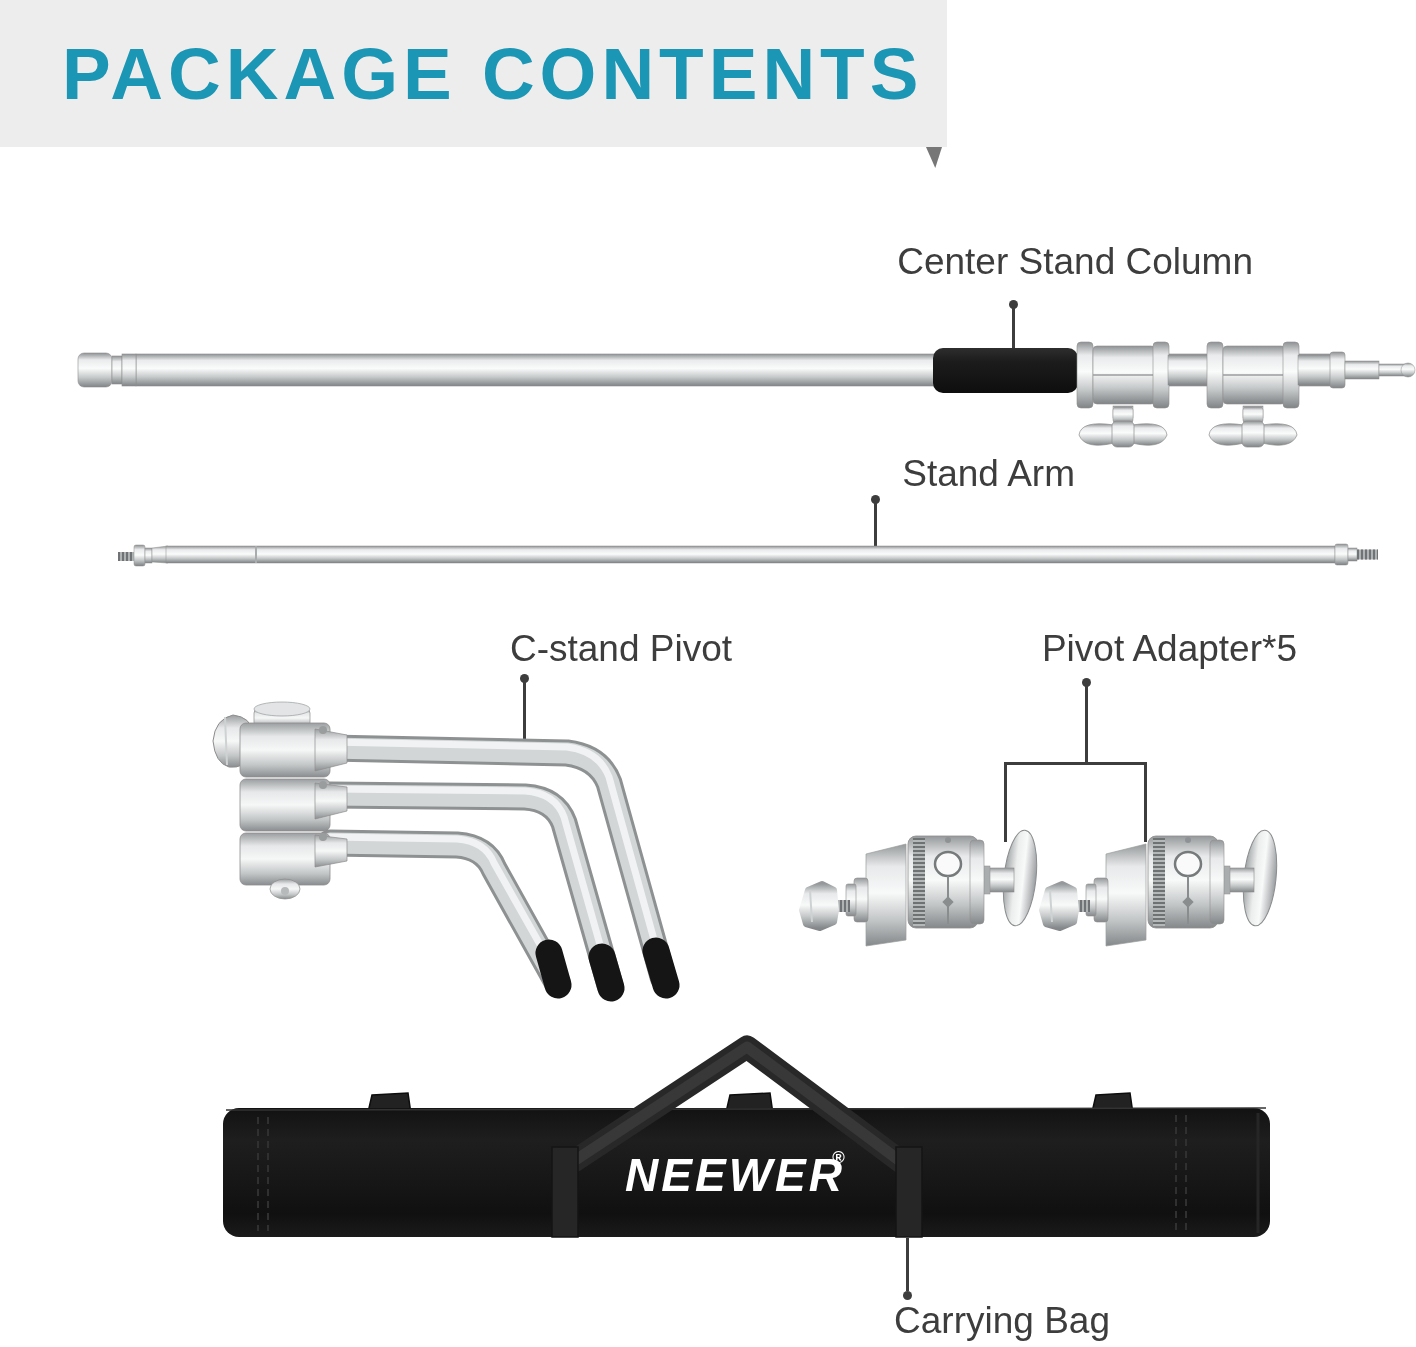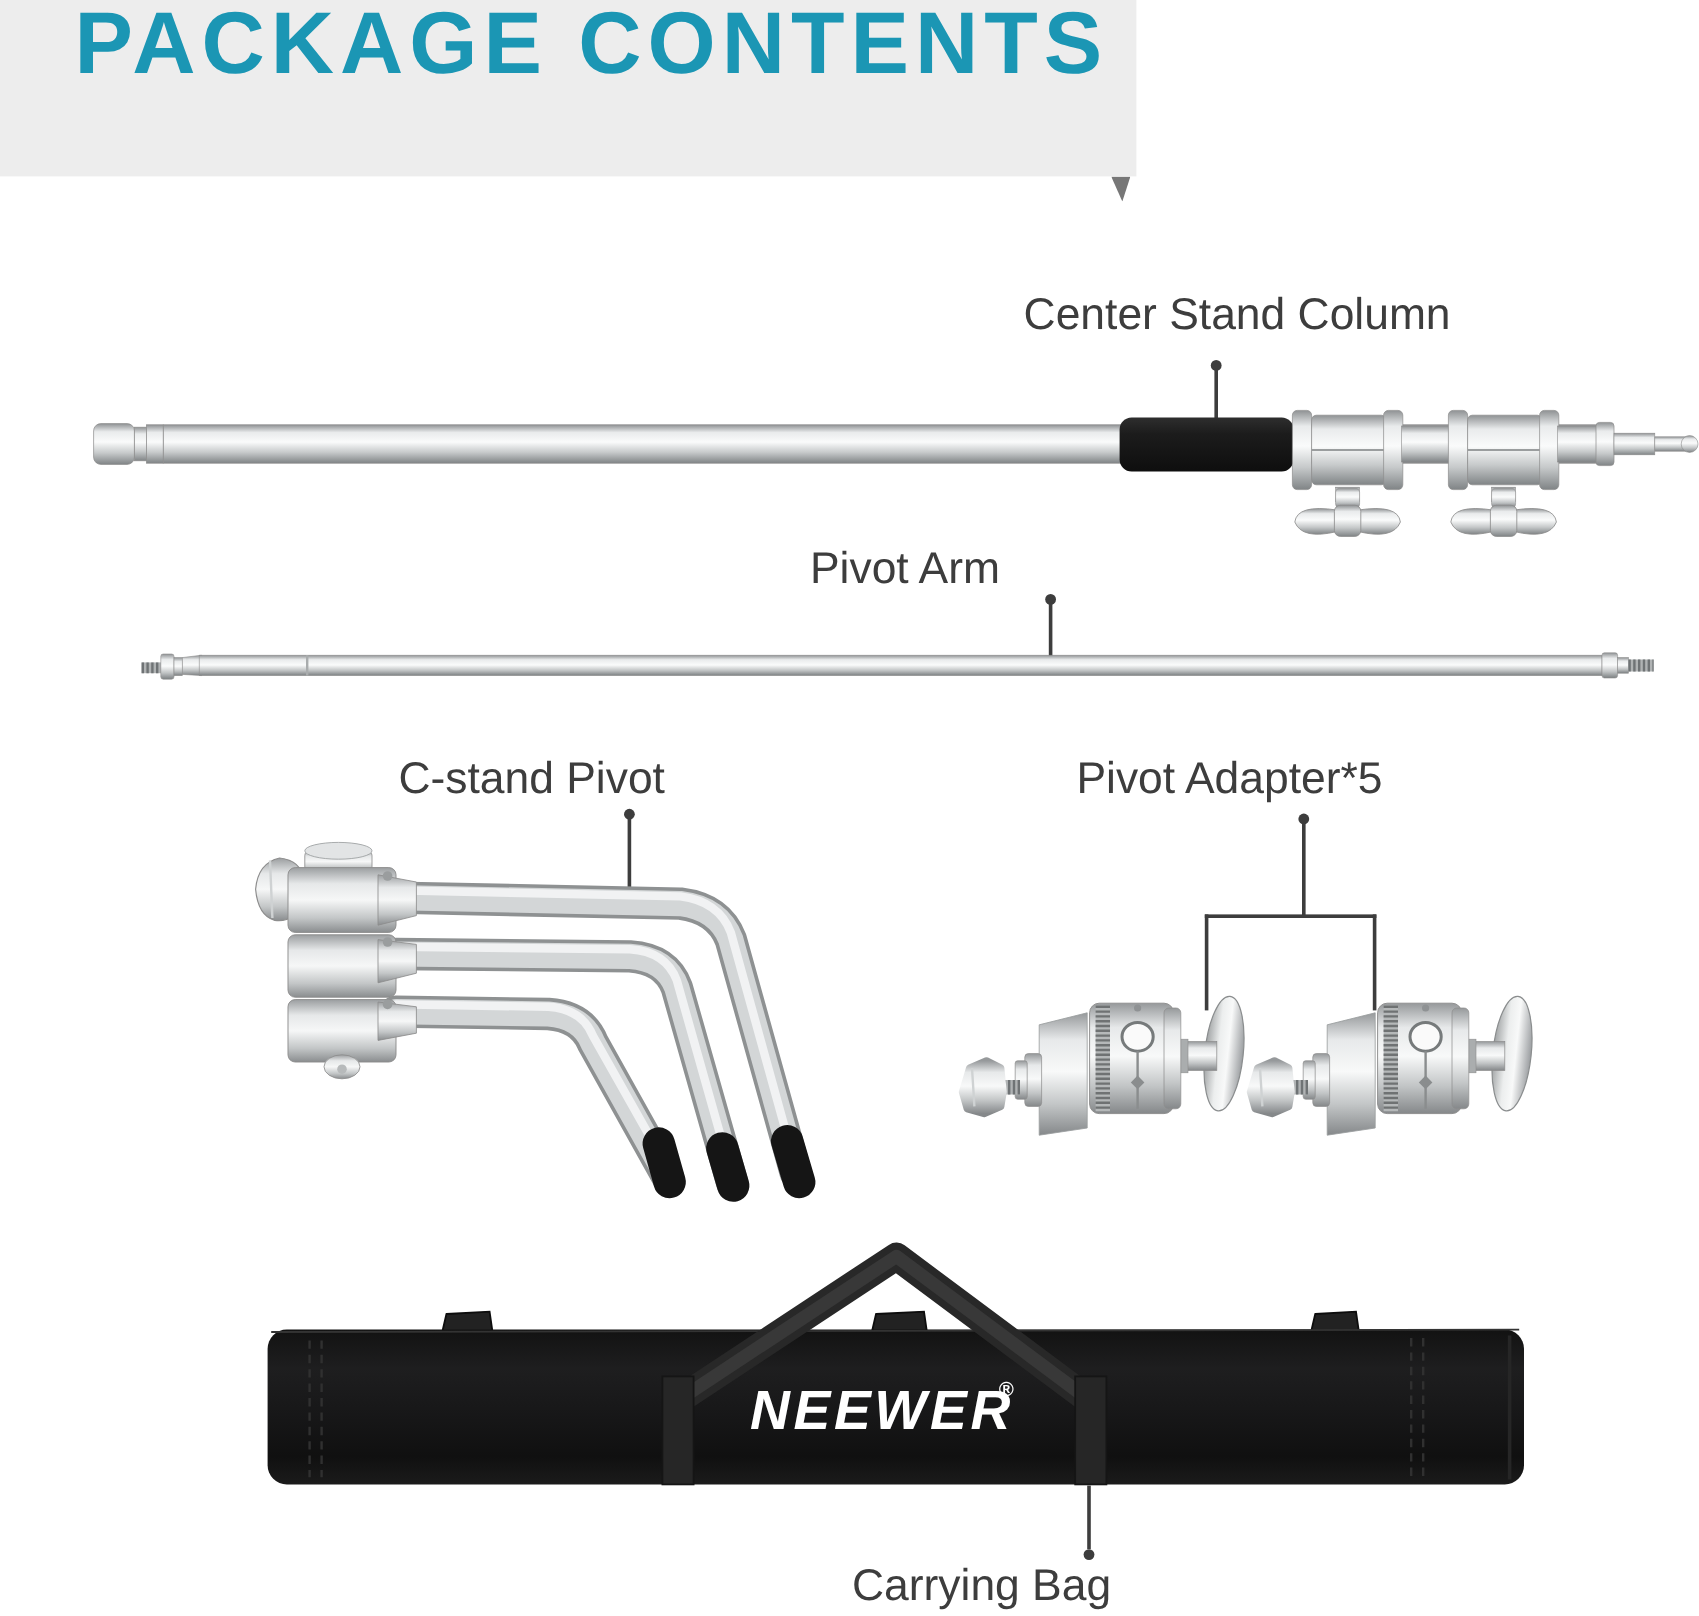--- a/index.html
+++ b/index.html
@@ -3,33 +3,33 @@
 <meta charset="utf-8">
 <style>
   html,body{margin:0;padding:0;}
   body{
     width:1416px;height:1347px;position:relative;background:#ffffff;
     font-family:"Liberation Sans", sans-serif;overflow:hidden;
   }
   
   .banner{
     position:absolute;left:0;top:0;width:947px;height:147px;
-    background:#ededed;display:flex;
+    background:#ededed;display:flex;align-items:center;
   }
   .banner h1{
     margin:0 0 0 62px;font-size:73px;font-weight:700;letter-spacing:5px;
     color:#1b96b4;line-height:1;white-space:nowrap;
   }
   .banner-tail{
     position:absolute;left:926px;top:147px;width:16px;height:21px;
     background:#777777;clip-path:polygon(0 0,100% 0,58% 100%);
   }
   
   .part-label{
-    position:absolute;width:400px;text-align:left;
+    position:absolute;width:400px;text-align:right;
     font-size:37px;font-weight:300;color:#3d3d3d;line-height:37px;
     white-space:nowrap;
   }
   .callout-dot{
     position:absolute;width:9px;height:9px;border-radius:50%;background:#3d3d3d;
   }
   .callout-line{
     position:absolute;width:3px;background:#3d3d3d;
   }
   .callout-hline{
@@ -107,21 +107,21 @@
   <g>
     <rect x="1223" y="25" width="38" height="30" fill="url(#mvC)" stroke="#8d8d8d" stroke-width="0.5"></rect>
     <rect x="1255" y="22" width="15" height="36" rx="3" fill="url(#mvC)" stroke="#8d8d8d" stroke-width="0.6"></rect>
     <rect x="1270" y="31" width="34" height="18" fill="url(#mvC)" stroke="#8d8d8d" stroke-width="0.5"></rect>
     <rect x="1304" y="34" width="26" height="12" fill="url(#mvC)" stroke="#8d8d8d" stroke-width="0.5"></rect>
     <circle cx="1333" cy="40" r="7" fill="url(#mvC)" stroke="#8d8d8d" stroke-width="0.5"></circle>
   </g>
 </svg>
 </div>
 
-<div class="part-label" style="left:675px;top:455px;">Pivot Arm</div>
+<div class="part-label" style="left:675px;top:455px;">Stand Arm</div>
 <div class="callout-dot" style="left:871px;top:495px;"></div>
 <div class="callout-line" style="left:874px;top:502px;height:45px;"></div>
 
 <div class="art" style="left:110px;top:535px;">
 <svg width="1280" height="35" viewBox="0 0 1280 35">
   <defs>
     <linearGradient id="mvB" x1="0" y1="0" x2="0" y2="1">
       <stop offset="0" stop-color="#8f9294"></stop>
           <stop offset="0.22" stop-color="#e9ebec"></stop>
       <stop offset="0.48" stop-color="#fafbfb"></stop>

